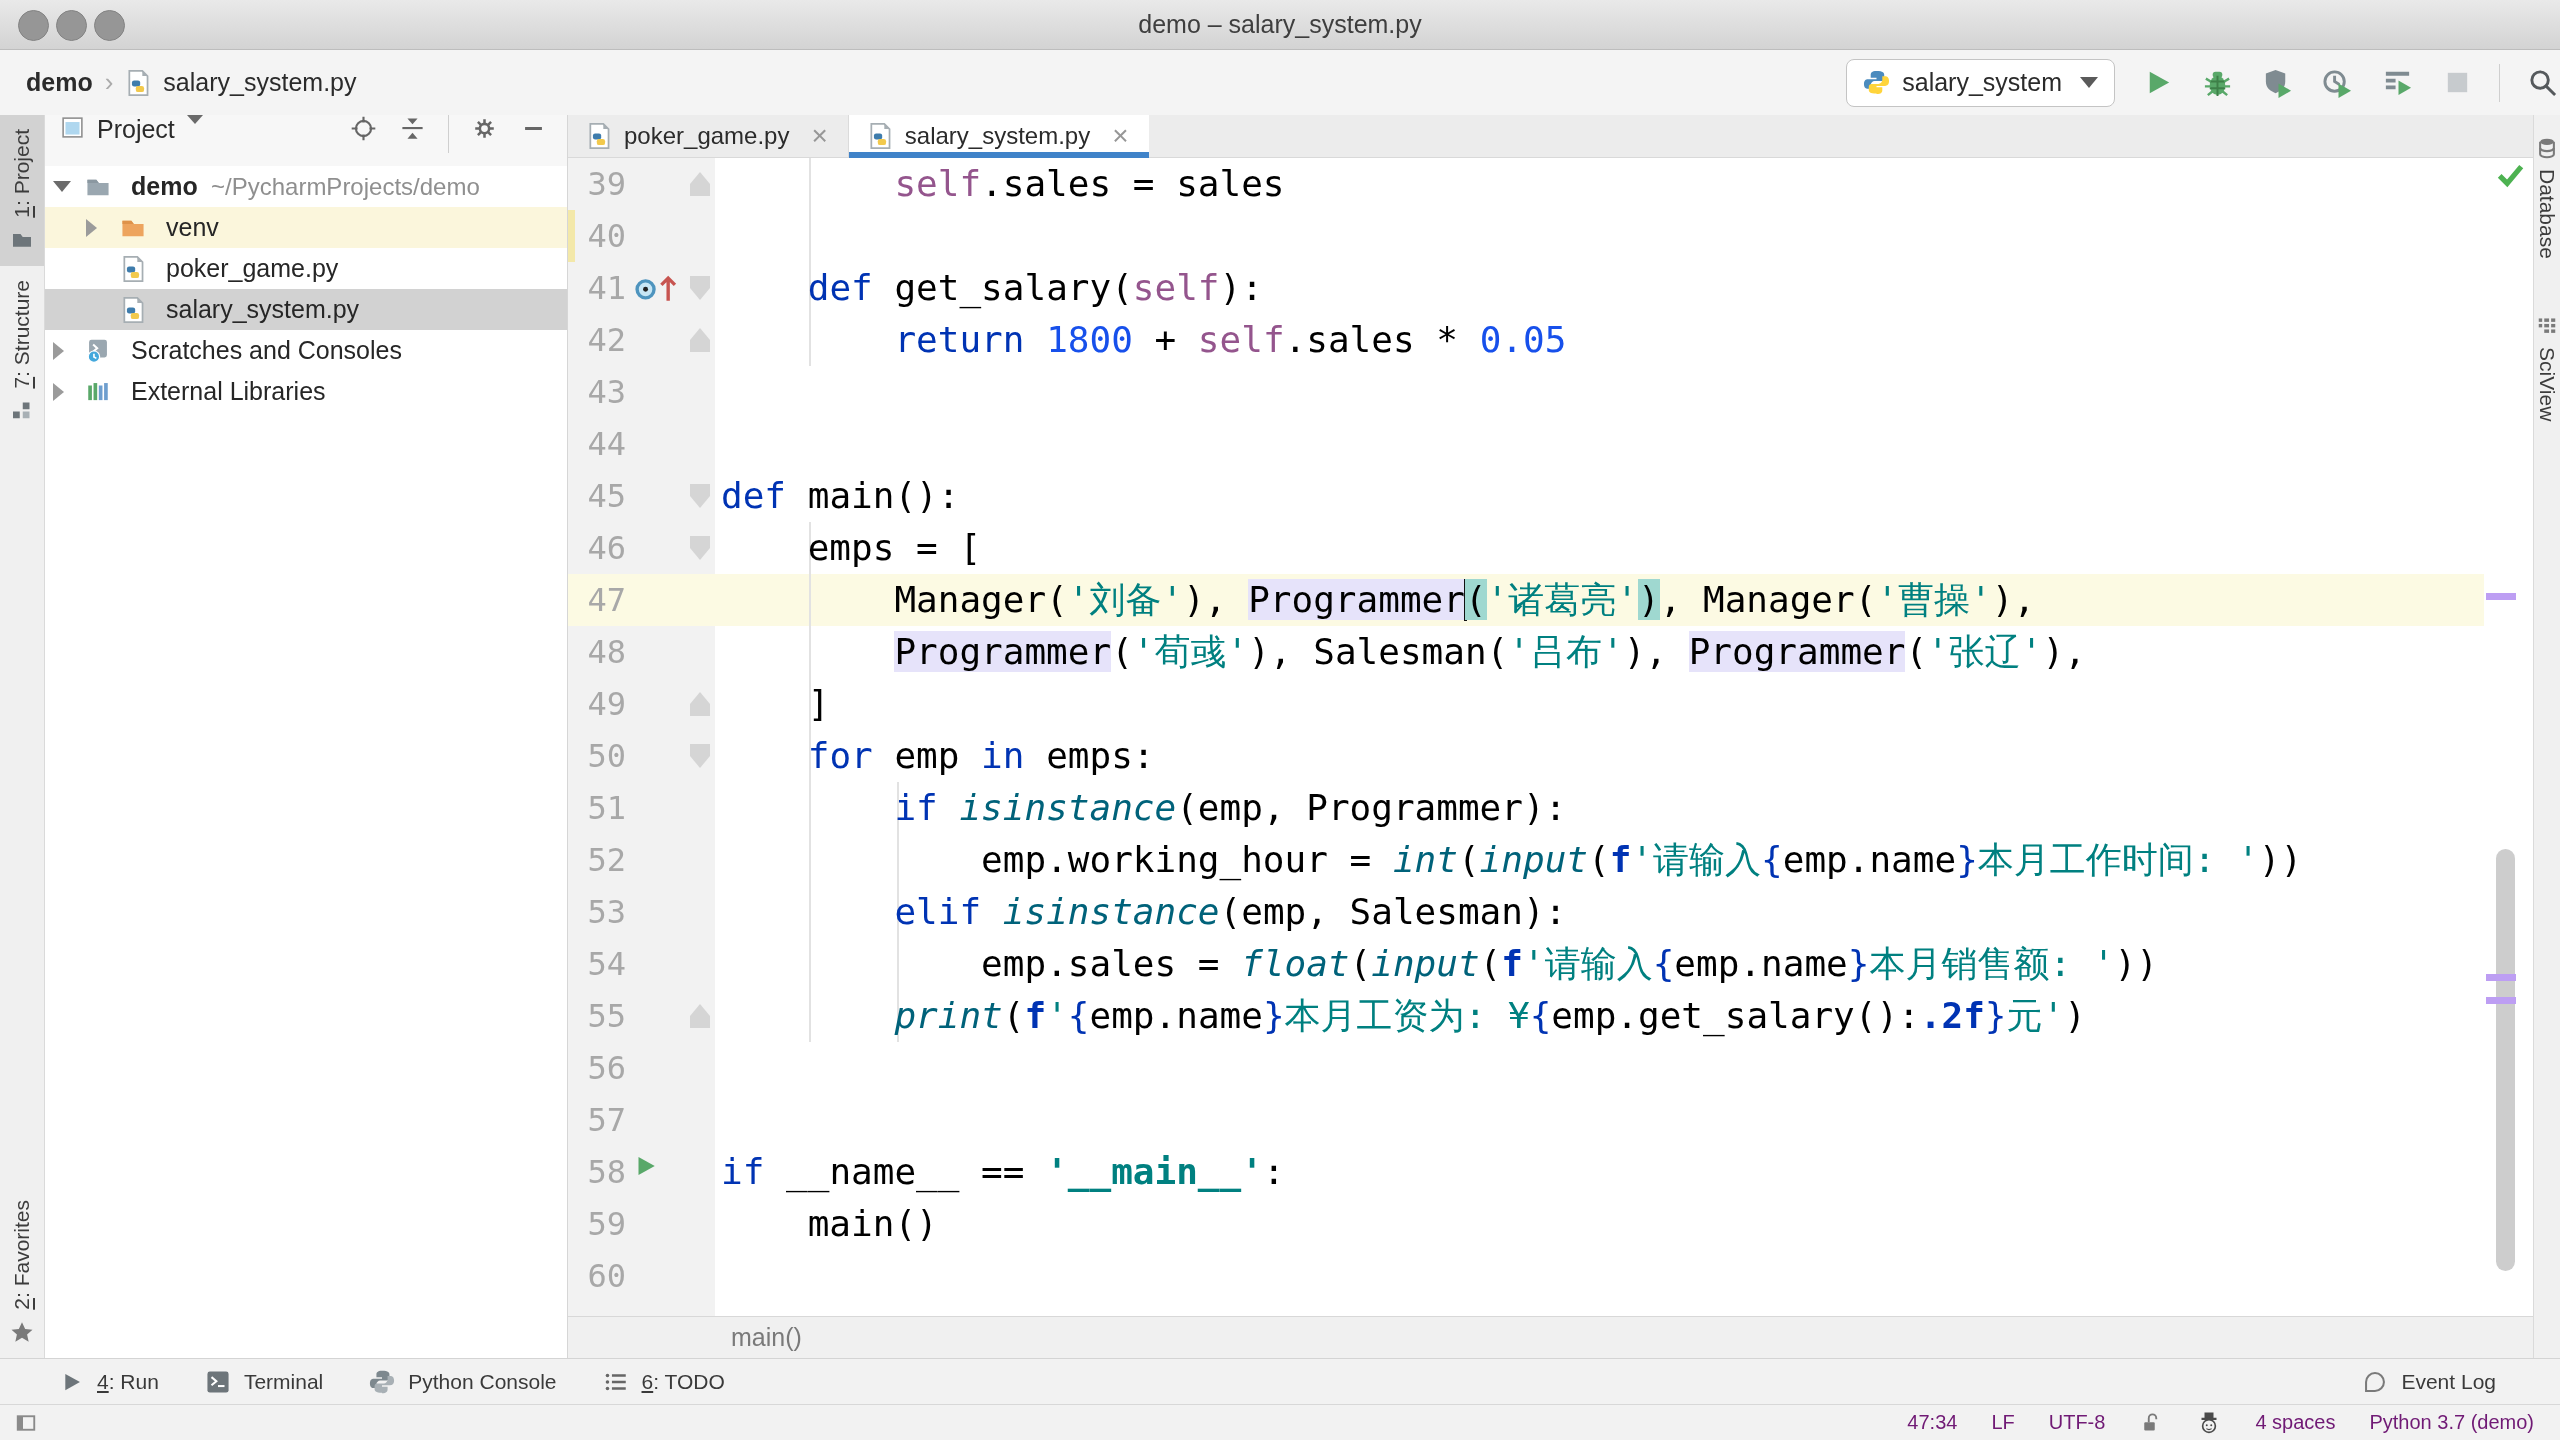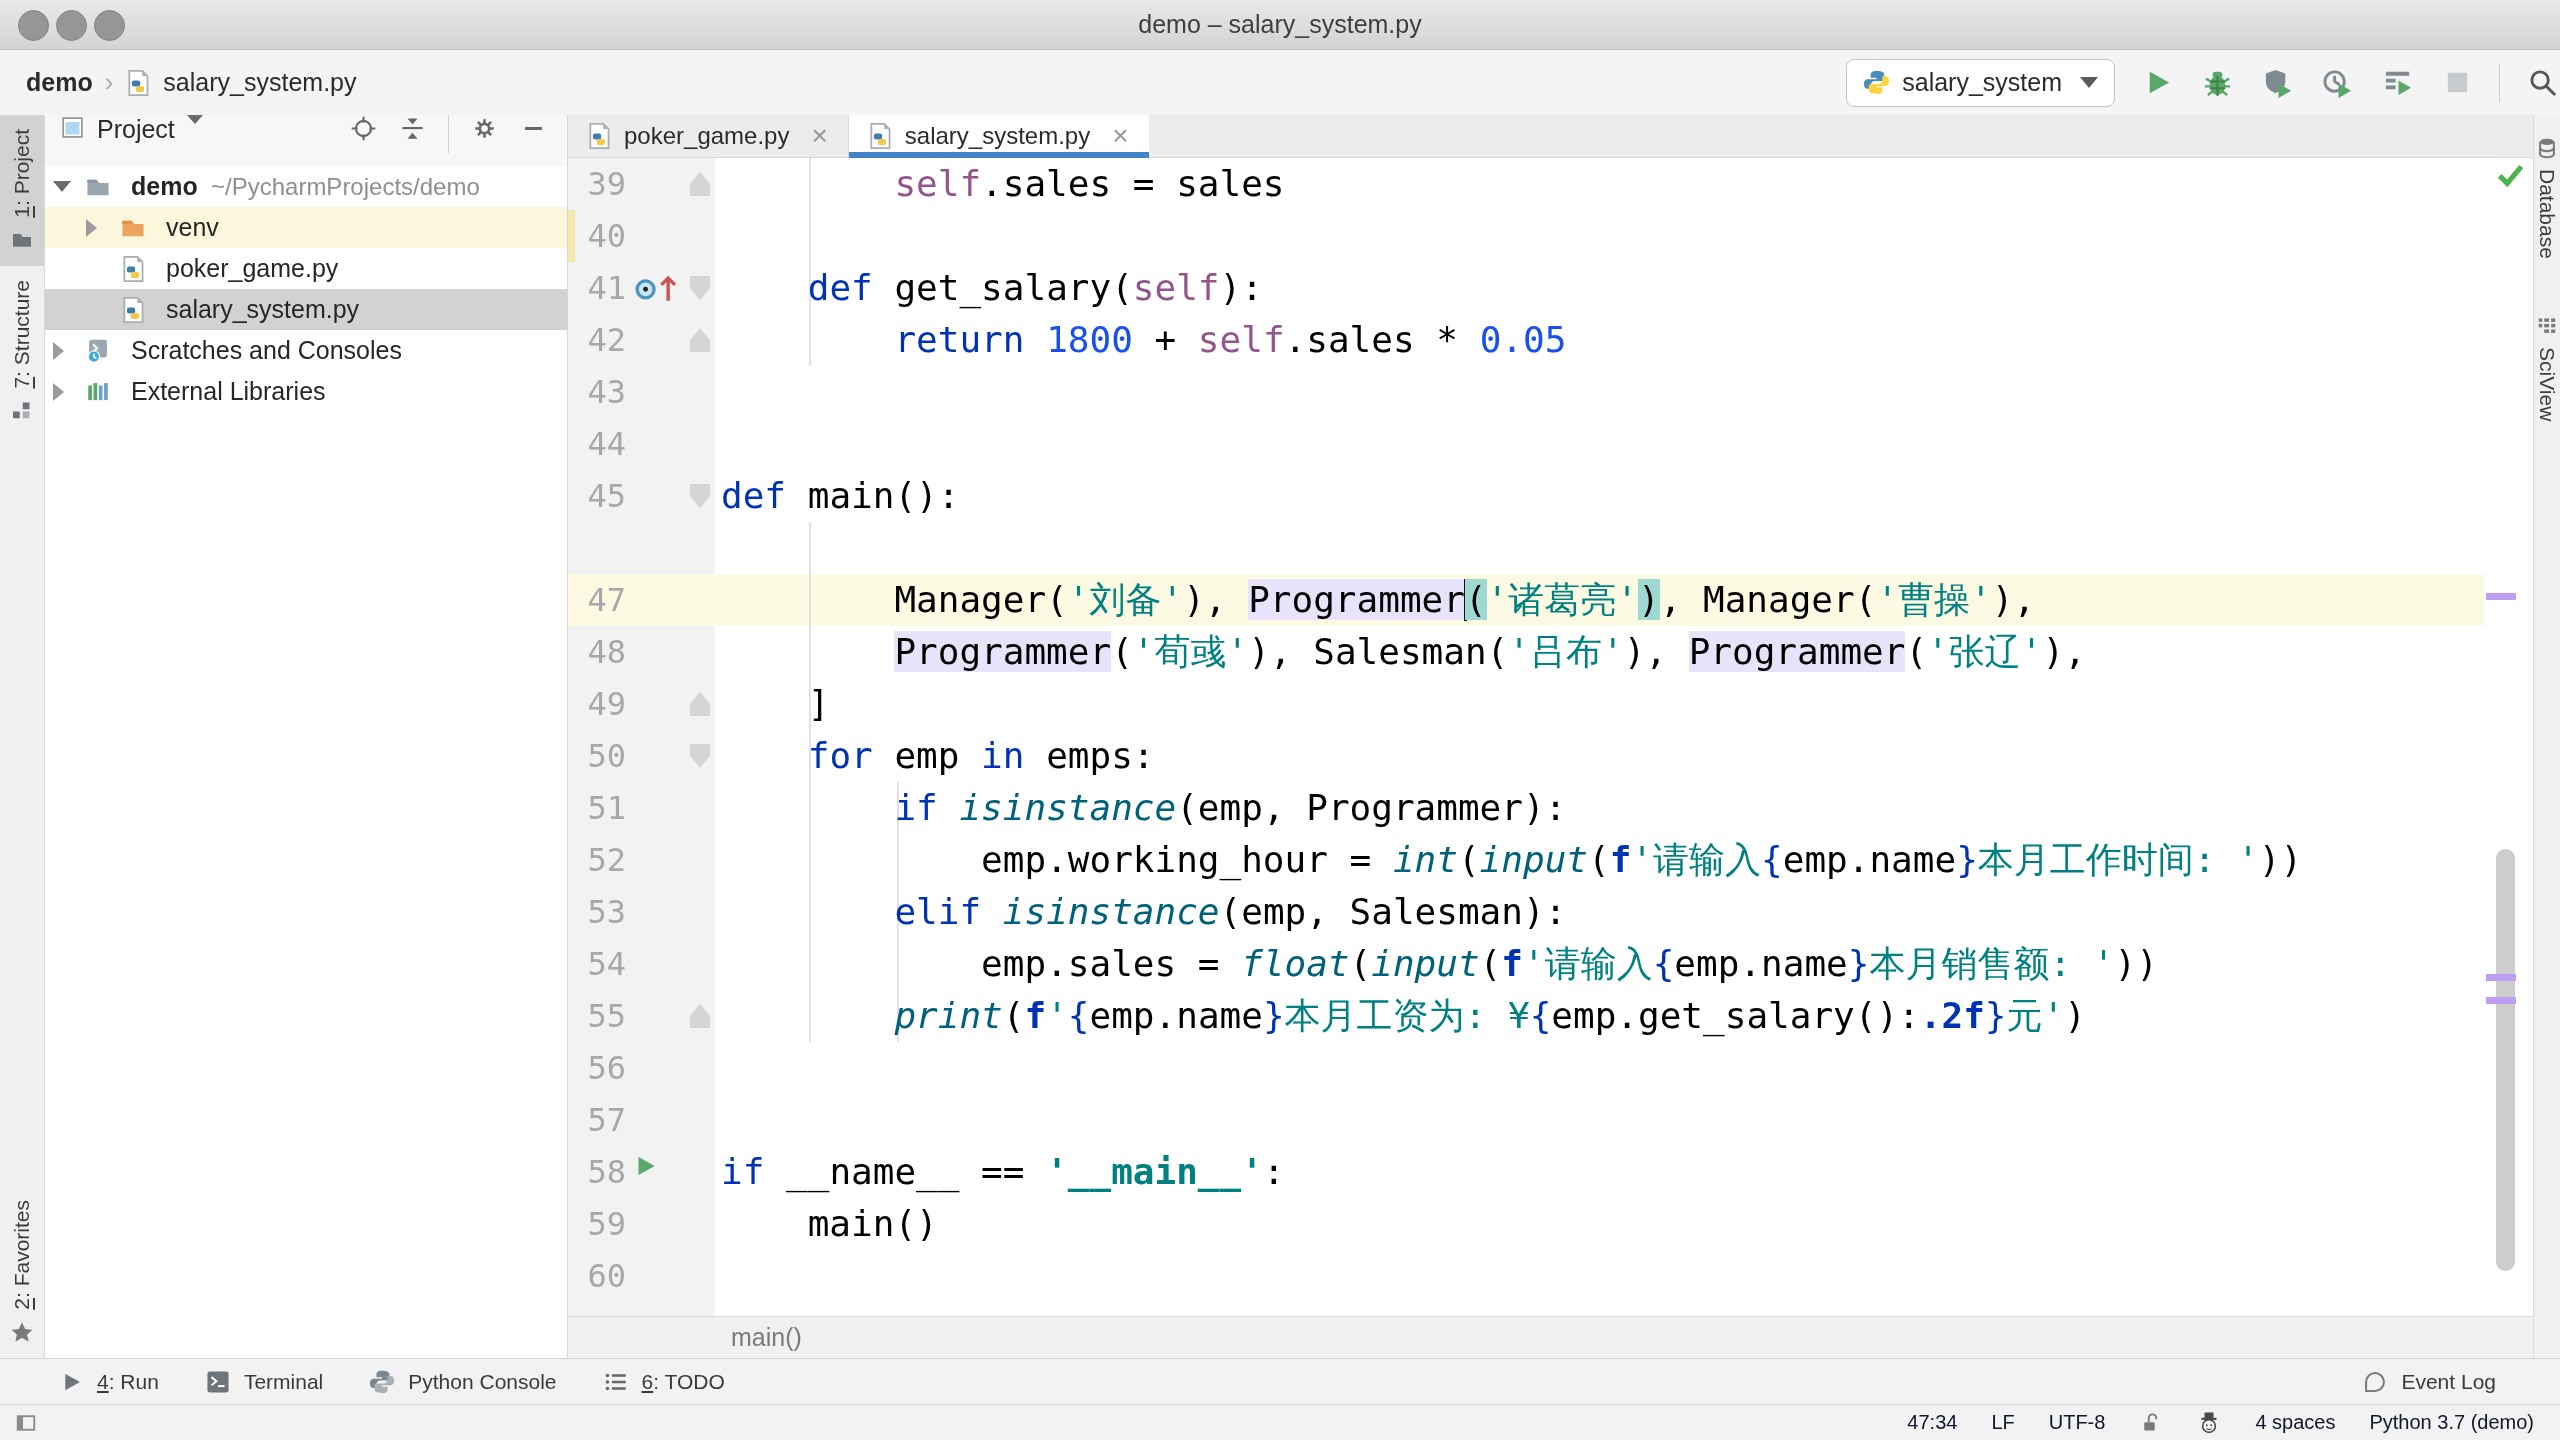--- a/index.html
+++ b/index.html
@@ -79,21 +79,21 @@
   #scrolltrack{position:absolute;right:0;top:0;bottom:0;width:49px;background:#FFFFFF;}
   #scrollthumb{position:absolute;left:12px;width:19px;border-radius:10px;background:#CDCDCD;}
   .stripemark{position:absolute;left:2px;width:30px;height:7px;background:#BD9EF3;}
   #okcheck{position:absolute;right:8px;top:2px;}
   #crumbbar{height:41px;border-top:1px solid #D8D8D8;background:#F0F0F0;display:flex;align-items:center;padding-left:163px;font-size:25px;color:#7A7A7A;}
   
   #twbar{position:absolute;left:0;top:1358px;width:2560px;height:46px;background:#F2F2F2;border-top:1px solid #D4D4D4;display:flex;align-items:center;box-sizing:border-box;}
   #twb-left{display:flex;align-items:center;gap:46px;padding-left:58px;}
   #twb-right{margin-left:auto;display:flex;align-items:center;padding-right:64px;}
   .twitem{display:flex;align-items:center;gap:13px;font-size:21px;color:#3A3A3A;}
-  #statusbar{position:absolute;left:0;top:1404px;width:2560px;height:36px;background:#F2F2F2;border-top:1px solid #D8D8D8;display:flex;align-items:center;box-sizing:border-box;font-size:20px;color:#0f172a;}
+  #statusbar{position:absolute;left:0;top:1404px;width:2560px;height:36px;background:#F2F2F2;border-top:1px solid #D8D8D8;display:flex;align-items:center;box-sizing:border-box;font-size:20px;color:#701a75;}
   #sb-left{padding-left:14px;display:flex;align-items:center;}
   #sb-right{margin-left:auto;display:flex;align-items:center;gap:34px;padding-right:26px;}
   .sbitem{display:flex;align-items:center;}
 </style>
 </head>
 <body>
 
 <div id="app">
 
   <div id="titlebar">
@@ -345,20 +345,25 @@
           </div>
           <div class="eline" style="top: 260px;">
             <span class="lnum">44</span>
             <span class="ecode"></span>
           </div>
           <div class="eline" style="top: 312px;">
             <span class="lnum">45</span>
             <span class="fold down"></span>
             <span class="ecode"><span class="c-kw">def</span><span class="c-p"> main():</span></span>
           </div>
+          <div class="eline" style="top: 364px;">
+            <span class="lnum">46</span>
+            <span class="fold down"></span>
+            <span class="ecode"><span class="c-p">    emps = [</span></span>
+          </div>
           <div class="eline" style="top: 416px;">
             <span class="lnum">47</span>
             <span class="ecode"><span class="c-p">        Manager(</span><span class="c-str">'刘备'</span><span class="c-p">), </span><span class="c-hlid">Programmer</span><span class="caret"></span><span class="c-hlparen">(</span><span class="c-str">'诸葛亮'</span><span class="c-hlparen">)</span><span class="c-p">, Manager(</span><span class="c-str">'曹操'</span><span class="c-p">),</span></span>
           </div>
           <div class="eline" style="top: 468px;">
             <span class="lnum">48</span>
             <span class="ecode"><span class="c-p">        </span><span class="c-hlid">Programmer</span><span class="c-p">(</span><span class="c-str">'荀彧'</span><span class="c-p">), Salesman(</span><span class="c-str">'吕布'</span><span class="c-p">), </span><span class="c-hlid">Programmer</span><span class="c-p">(</span><span class="c-str">'张辽'</span><span class="c-p">),</span></span>
           </div>
           <div class="eline" style="top: 520px;">
             <span class="lnum">49</span>

